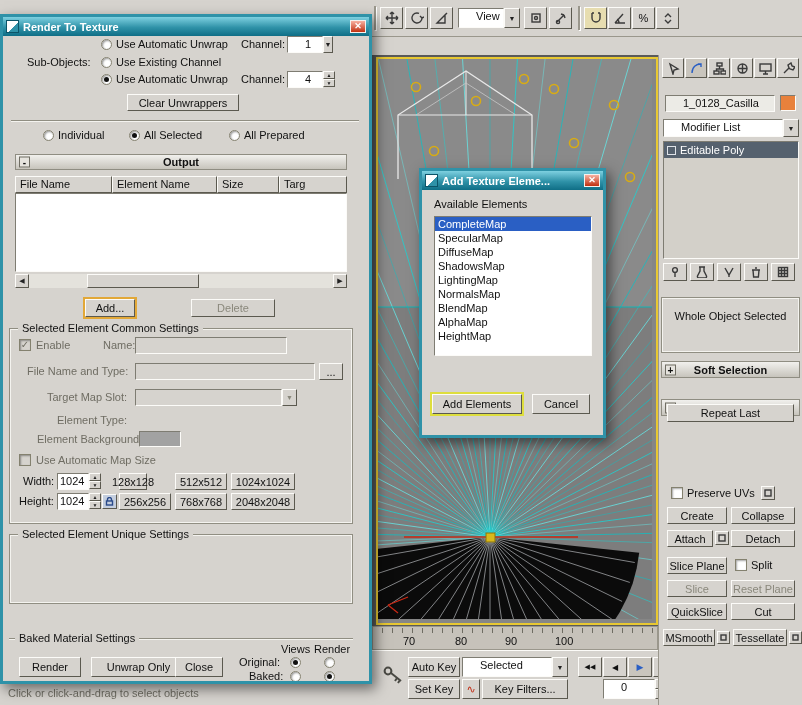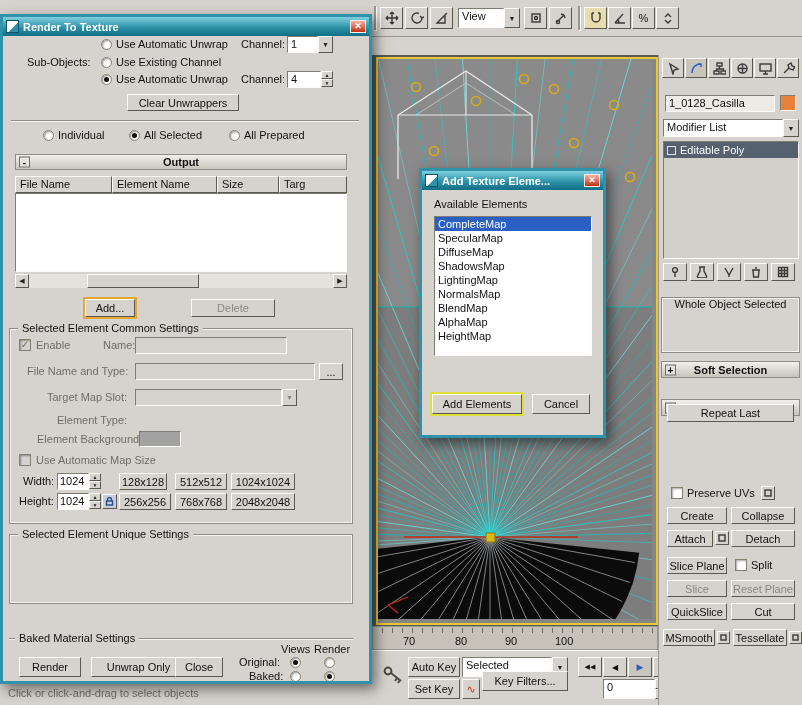--- a/index.html
+++ b/index.html
@@ -5,21 +5,21 @@
 *{margin:0;padding:0;box-sizing:border-box}
 html,body{width:802px;height:705px}
 body{position:relative;overflow:hidden;background:#d6d3ce;font-family:"Liberation Sans",sans-serif;font-size:11px;color:#111}
 .r{position:absolute}
 .nw{white-space:nowrap}
 .gray{color:#6f6d63}
 .bevel{background:#d6d3ce;border:1px solid;border-color:#fcfbf8 #5b594f #5b594f #fcfbf8}
 .sunk{border:1px solid;border-color:#7e7c72 #fcfbf8 #fcfbf8 #7e7c72;background:#fff}
 .btn{display:flex;align-items:center;justify-content:center;background:#d6d3ce;border:1px solid;border-color:#fcfbf8 #5b594f #5b594f #fcfbf8;font-size:11px;white-space:nowrap}
 .btn.dis{color:#8a887c}
-.field{padding:1px 3px;background:#fff;border:1px solid;border-color:#7e7c72 #fcfbf8 #fcfbf8 #7e7c72;overflow:hidden;white-space:nowrap}
+.field{padding:1px 17px;background:#fff;border:1px solid;border-color:#7e7c72 #fcfbf8 #fcfbf8 #7e7c72;overflow:hidden;white-space:nowrap}
 .field.dis{background:#d6d3ce;color:#6f6d63}
 .radio{display:inline-block;width:11px;height:11px;border-radius:50%;background:#fff;border:1px solid #84816f;box-shadow:inset 1px 1px 2px rgba(0,0,0,.4);vertical-align:-2px}
 .radio.on::after{content:"";display:block;width:5px;height:5px;margin:2px;border-radius:50%;background:#111}
 .cbx{display:inline-block;width:12px;height:12px;background:#fff;border:1px solid #84816f;box-shadow:inset 1px 1px 2px rgba(0,0,0,.35);font-size:10px;line-height:10px;text-align:center;vertical-align:-2px}
 .cbx.dis{background:#d6d3ce;color:#6f6d63}
 .rollhdr{display:flex;align-items:center;justify-content:center;font-weight:bold;background:linear-gradient(#f1f0ed,#c7c4bc);border:1px solid #8f8d82;position:relative}
 .pm{position:absolute;left:3px;top:50%;transform:translateY(-50%);width:11px;height:11px;border:1px solid #6f6d63;background:#e6e4de;font-size:10px;line-height:9px;text-align:center;font-weight:bold}
 .grp{border:1px solid #908e82;box-shadow:inset 1px 1px 0 #f4f3ef,inset -1px -1px 0 #f4f3ef}
 .leg{position:absolute;background:#d6d3ce;padding:0 4px;white-space:nowrap}
 .tbar{height:19px;display:flex;align-items:center;gap:4px;padding:0 3px;background:linear-gradient(180deg,#7ed0e0,#2f92a8 55%,#0f6e86);color:#fff;font-weight:bold}
@@ -246,21 +246,21 @@
         <path d="M9 10l10 8M15 15l-2 3M18 17l-2 3"></path>
       </svg>
   </div>
   <div class="r btn" style="left:408px;top:6px;width:52px;height:20px">Auto Key</div>
   <div class="r btn" style="left:408px;top:28px;width:52px;height:20px">Set Key</div>
   <div class="r" style="left:462px;top:6px;width:106px;height:20px;display:flex">
     <div class="field" style="flex:1">Selected</div>
     <div class="arrbtn" style="width:16px">▼</div>
   </div>
   <div class="r btn" style="left:462px;top:28px;width:18px;height:20px;color:#c23018">∿</div>
-  <div class="r btn" style="left:482px;top:20px;width:86px;height:20px">Key Filters...</div>
+  <div class="r btn" style="left:482px;top:28px;width:86px;height:20px">Key Filters...</div>
 
   <div class="r btn" style="left:578px;top:6px;width:24px;height:20px;font-size:7px">◀◀</div>
   <div class="r btn" style="left:603px;top:6px;width:24px;height:20px;font-size:8px">◀</div>
   <div class="r btn" style="left:628px;top:6px;width:24px;height:20px;font-size:9px;color:#2a5fc4;background:#c9c5bd">▶</div>
   <div class="r btn" style="left:653px;top:6px;width:24px;height:20px;font-size:8px">▶</div>
   <div class="r btn" style="left:678px;top:6px;width:24px;height:20px;font-size:7px">▶▶</div>
 
   <div class="r" style="left:603px;top:28px;width:64px;height:20px;display:flex">
     <div class="field" style="flex:1">0</div>
     <div class="spnr">
@@ -396,21 +396,21 @@
       </svg>
   </div>
   <div class="r btn" style="left:112px;top:208px;width:24px;height:18px">
     <svg class="ic" width="12" height="12">
         <rect x="1.5" y="1.5" width="9" height="9"></rect>
         <path d="M1.5 4.5h9M4.5 1.5v9M7.5 1.5v9M1.5 7.5h9"></path>
       </svg>
   </div>
 
   <div class="r grp" style="left:2px;top:242px;width:139px;height:56px">
-    <div style="text-align:center;">Whole Object Selected</div>
+    <div style="text-align:center;padding-top:12px">Whole Object Selected</div>
   </div>
 
   <div class="r rollhdr" style="left:2px;top:306px;width:139px;height:17px">
     <span class="pm">+</span>
     <span>Soft Selection</span>
   </div>
   <div class="r rollhdr" style="left:2px;top:327px;width:139px;height:17px">
     <span class="pm">-</span>
     <span>Edit Geometry</span>
   </div>
@@ -556,21 +556,21 @@
     <span class="r nw gray" style="left:33px;top:418px">Use Automatic Map Size</span>
 
     <span class="r nw" style="left:20px;top:439px">Width:</span>
     <div class="r" style="left:54px;top:437px;width:44px;height:17px;display:flex">
       <div class="field" style="flex:1;padding:1px 2px">1024</div>
       <div class="spnr">
         <div class="arrbtn">▲</div>
         <div class="arrbtn">▼</div>
       </div>
     </div>
-    <div class="r btn" style="left:116px;top:437px;width:48px;height:17px">128x128</div>
+    <div class="r btn" style="left:116px;top:437px;width:28px;height:17px">128x128</div>
     <div class="r btn" style="left:172px;top:437px;width:52px;height:17px">512x512</div>
     <div class="r btn" style="left:228px;top:437px;width:64px;height:17px">1024x1024</div>
 
     <span class="r nw" style="left:16px;top:459px">Height:</span>
     <div class="r" style="left:54px;top:457px;width:44px;height:17px;display:flex">
       <div class="field" style="flex:1;padding:1px 2px">1024</div>
       <div class="spnr">
         <div class="arrbtn">▲</div>
         <div class="arrbtn">▼</div>
       </div>

